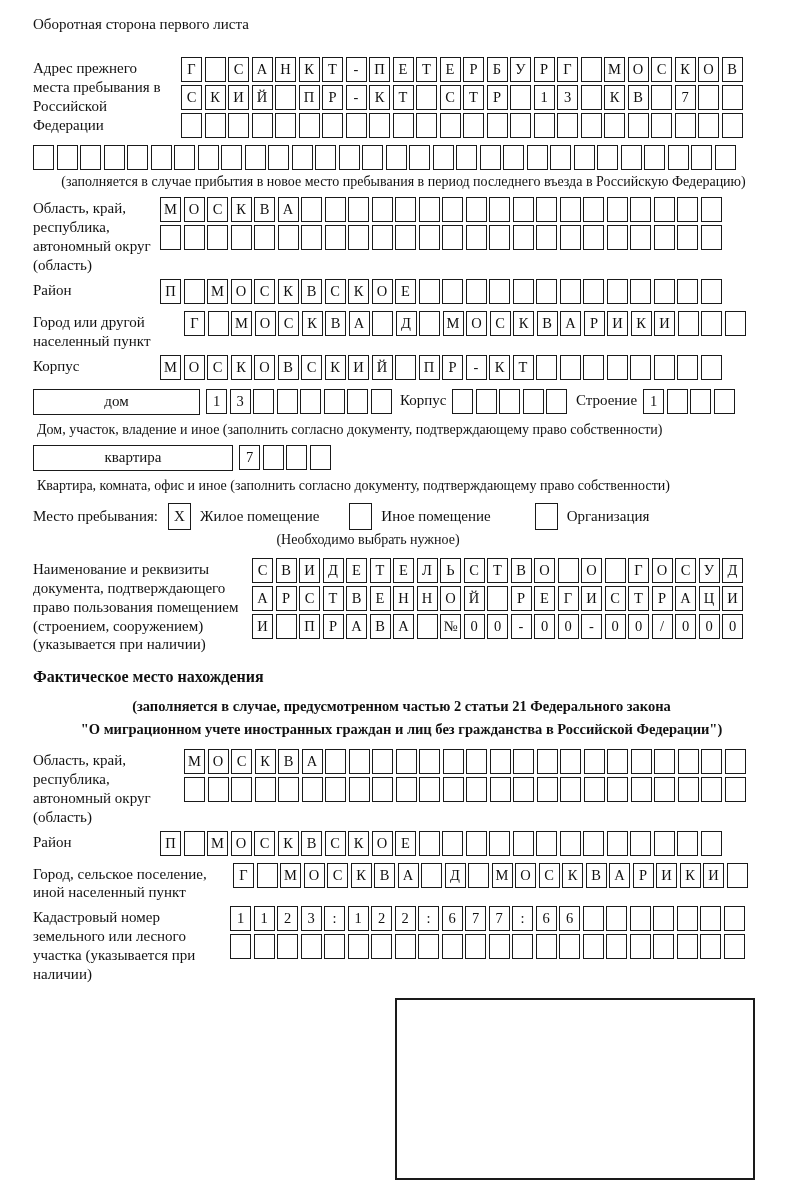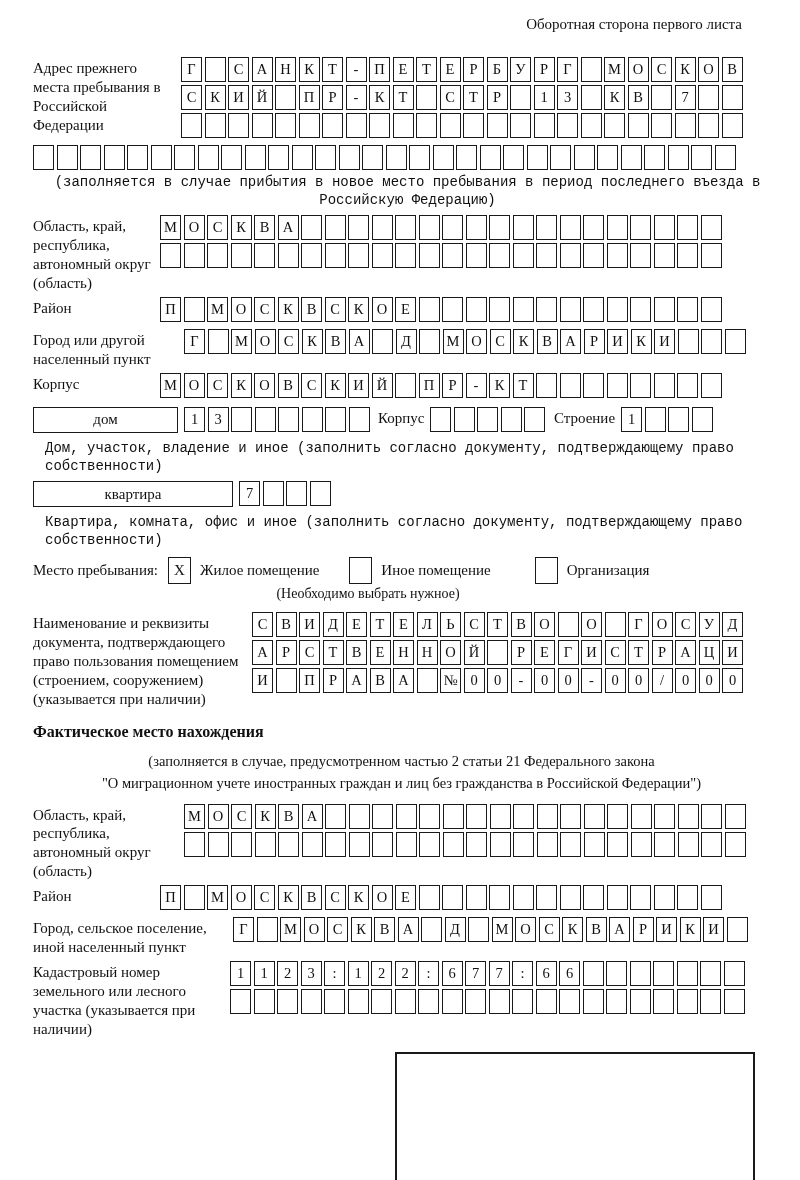--- a/index.html
+++ b/index.html
@@ -2,53 +2,53 @@
 <html><head>
 <meta charset="utf-8">
 <style>
   html,body{margin:0;padding:0;background:#fff;}
   .page{
     width:800px;min-height:1180px;box-sizing:border-box;
     padding:16px 30px 10px 33px;background:#fff;color:#111;
     font-family:"Liberation Serif","DejaVu Serif",serif;
     position:relative;overflow:hidden;
   }
-  .header-note{text-align:right;font-size:15px;padding-right:28px;margin-bottom:24px;}
+  .header-note{font-size:15px;padding-right:28px;margin-bottom:24px;}
   .frow{display:flex;align-items:flex-start;margin-bottom:4px;}
   .label{font-size:15px;line-height:1.26;flex:none;box-sizing:border-box;padding-right:6px;padding-top:2px;}
   .w148{width:148px;} .w127{width:127px;} .w151{width:151px;} .w219{width:219px;}
   .w200l{width:200px;} .w197{width:197px;}
   .boxcol{display:flex;flex-direction:column;}
   .boxrow{display:flex;margin-bottom:3px;}
   .box{
     width:19px;height:23px;border:1.5px solid #1a1a1a;margin-right:2.5px;
     display:inline-flex;align-items:center;justify-content:center;
     font-size:14.5px;flex:none;background:#fff;
   }
-  .note{font-size:14px;line-height:1.3;margin:1px 0 6px 12px;font-family:Liberation Mono, monospace;}
+  .note{font-size:14px;line-height:1.3;margin:1px 0 6px 4px;}
   .center{text-align:center;}
   .section-title{font-size:16.5px;font-weight:bold;text-align:center;margin:8px 0 10px 0;}
   .sub-title{font-size:16px;font-weight:bold;text-align:left;margin:14px 0 10px 0;}
   .labelbox{
     border:1.6px solid #1a1a1a;height:26px;display:flex;align-items:center;justify-content:center;
     font-size:15px;flex:none;box-sizing:border-box;background:#fff;
   }
-  .lb-dom{width:145px;margin-right:6px;}
+  .lb-dom{width:167px;margin-right:6px;}
   .lb-apt{width:200px;margin-right:6px;}
   .inline-label{font-size:15px;padding:3px 6px 0 6px;flex:none;}
   .stayrow{align-items:center;margin:8px 0 2px 0;font-size:15px;}
   .checkbox{
     width:21px;height:25px;border:1.6px solid #1a1a1a;display:inline-flex;
     align-items:center;justify-content:center;font-size:15px;flex:none;background:#fff;
   }
   .stay-label{margin-right:10px;text-align:center;}
   .opt-label{margin-left:9px;}
   .gap1{margin-left:30px;} .gap2{margin-left:44px;}
   .choose-note{font-size:14px;width:360px;margin-left:155px;text-align:center;margin-bottom:10px;}
-  .fact-note{font-size:14.5px;text-align:center;line-height:1.4;margin:0 0 2px 0;}
+  .fact-note{font-size:14.5px;text-align:center;line-height:1.4;margin:0 0 2px 0;font-weight:bold;}
   .stamp-wrap{width:410px;margin-left:352px;margin-top:14px;}
   .stamp-box{width:356px;height:178px;border:2px solid #1a1a1a;margin-left:10px;background:#fff;}
   .mt6{margin-top:6px;} .mt10{margin-top:10px;}
 </style>
 </head>
 <body>
 
 <div class="page">
 
   <div class="header-note">Оборотная сторона первого листа</div>

